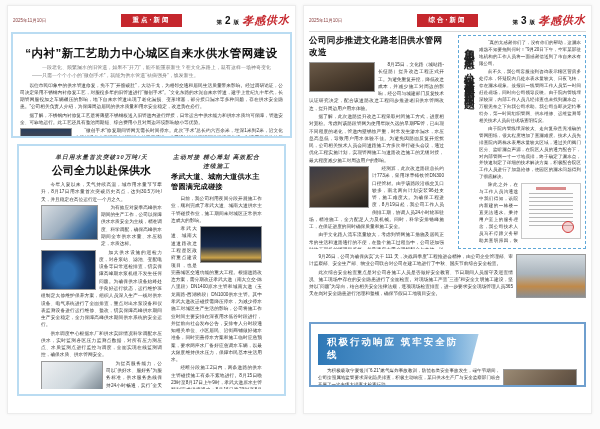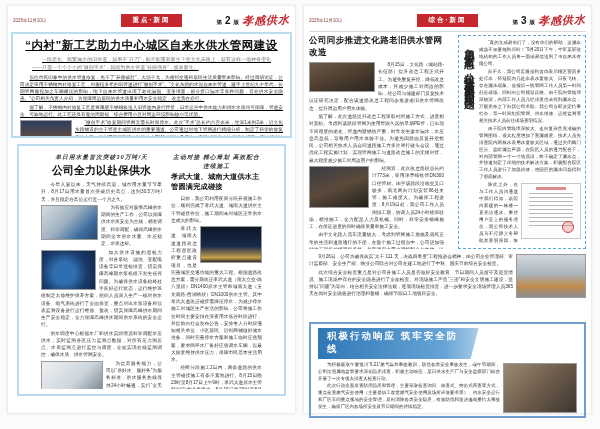--- a/index.html
+++ b/index.html
@@ -19,39 +19,39 @@
   .logo { color:#c5272d; font-family:"Liberation Serif","DejaVu Serif",serif; font-style:italic; font-weight:700; font-size:11px; transform:rotate(-2deg); letter-spacing:1px; }
   .hdr-rule { border-bottom:1px solid #d8d8d8; margin:0 5px 2px; }
 
   
   .t { font-size:4.7px; color:#333; line-height:1.55; text-indent:2em; text-align:justify; margin-bottom:1px; }
   .lede { font-size:5px; color:#777; line-height:1.55; text-indent:2em; text-align:justify; margin:0 12px 2px; }
   .kicker { font-size:5.8px; font-style:italic; font-weight:700; color:#3a3a3a; text-align:center; letter-spacing:1px; margin:2px 0 1px; }
 
   
   .box-blue { border:2px solid #badcf2; background:#fff; }
-  .box1 { margin:1px 3px 0; padding:3px 7px; height:106px; overflow:hidden;text-decoration:underline; }
+  .box1 { margin:1px 3px 0; padding:11px 7px; height:106px; overflow:hidden; }
   .hl-main { font-size:11.5px; font-weight:700; color:#111; text-align:center; letter-spacing:.5px; margin:1px 0 3px; }
   .box2 { margin:6px 9px 0; padding:5px 22px; height:252px; overflow:hidden; display:flex; gap:9px; }
   .colL { flex:0 0 121px; overflow:hidden; }
   .colR { flex:1; overflow:hidden; }
   .hl2 { font-size:11px; font-weight:700; color:#111; text-align:center; margin:0 0 3px; }
   .hl2r { font-size:7.2px; font-weight:700; color:#111; text-align:left; margin:0 0 3px; letter-spacing:.2px; }
 
   
   .rp-row1 { display:flex; gap:14px; margin:3px 5px 0; height:214px; }
   .rp-art { flex:1; overflow:hidden; }
   .hl3 { font-size:8.6px; font-weight:700; color:#111; letter-spacing:.3px; margin:0 0 2px; }
   .sidebar { flex:0 0 128px; border:1.5px dashed #5fa8d8; padding:4px 4px 4px 3px; display:flex; gap:3px; overflow:hidden; }
   .vt { flex:0 0 14px; writing-mode:vertical-rl; text-orientation:upright; font-size:10.5px; font-weight:700; color:#222; letter-spacing:2px; line-height:1.15; }
   .sb-body { overflow:hidden; }
   .sb-body .t { font-size:4.5px; }
   .rp-row2 { margin:4px 5px 0; height:64px; overflow:hidden; }
   .hl4 { font-size:10.5px; font-weight:700; color:#111; margin:0 0 2px; }
-  .safety-box { margin:5px 5px 0; border:2px solid #6f9fce; padding:4px 7px; height:96px; overflow:hidden; }
+  .safety-box { margin:5px 5px 0; border:2px solid #6f9fce; padding:10px 7px; height:65px; overflow:hidden; }
   .banner { width:62%; background:linear-gradient(90deg,#2f78b6,#66a3d6 78%,#a9cde8); color:#fff; font-size:9.5px; font-weight:700; letter-spacing:2px; padding:2px 9px 3px; clip-path:polygon(0 0,100% 0,95% 100%,0 100%); margin-bottom:3px; }
   .safety-box .t { font-size:4.5px; line-height:1.5; }
 
   
   .ph { float:left; margin:1px 3px 1px 0; border:.5px solid #9a9a9a; }
   .ph-r { float:right; margin:1px 0 1px 3px; }
   .ph-evening { background:linear-gradient(180deg,#2a3f5f 0%,#5d4a44 55%,#8a3030 80%,#333 100%); }
   .ph-pump1 { background:linear-gradient(135deg,#d8dde2 0%,#9fb0c0 45%,#3f6fa0 75%,#2a4a70 100%); }
   .ph-pump2 { background:radial-gradient(circle at 42% 58%, #2f6fb0 0 28%, #1a3a6a 60%, #0f2647 100%); }
   .ph-lab { background:linear-gradient(135deg,#eef0f2 0%,#cdd6dc 55%,#6a7782 100%); }

